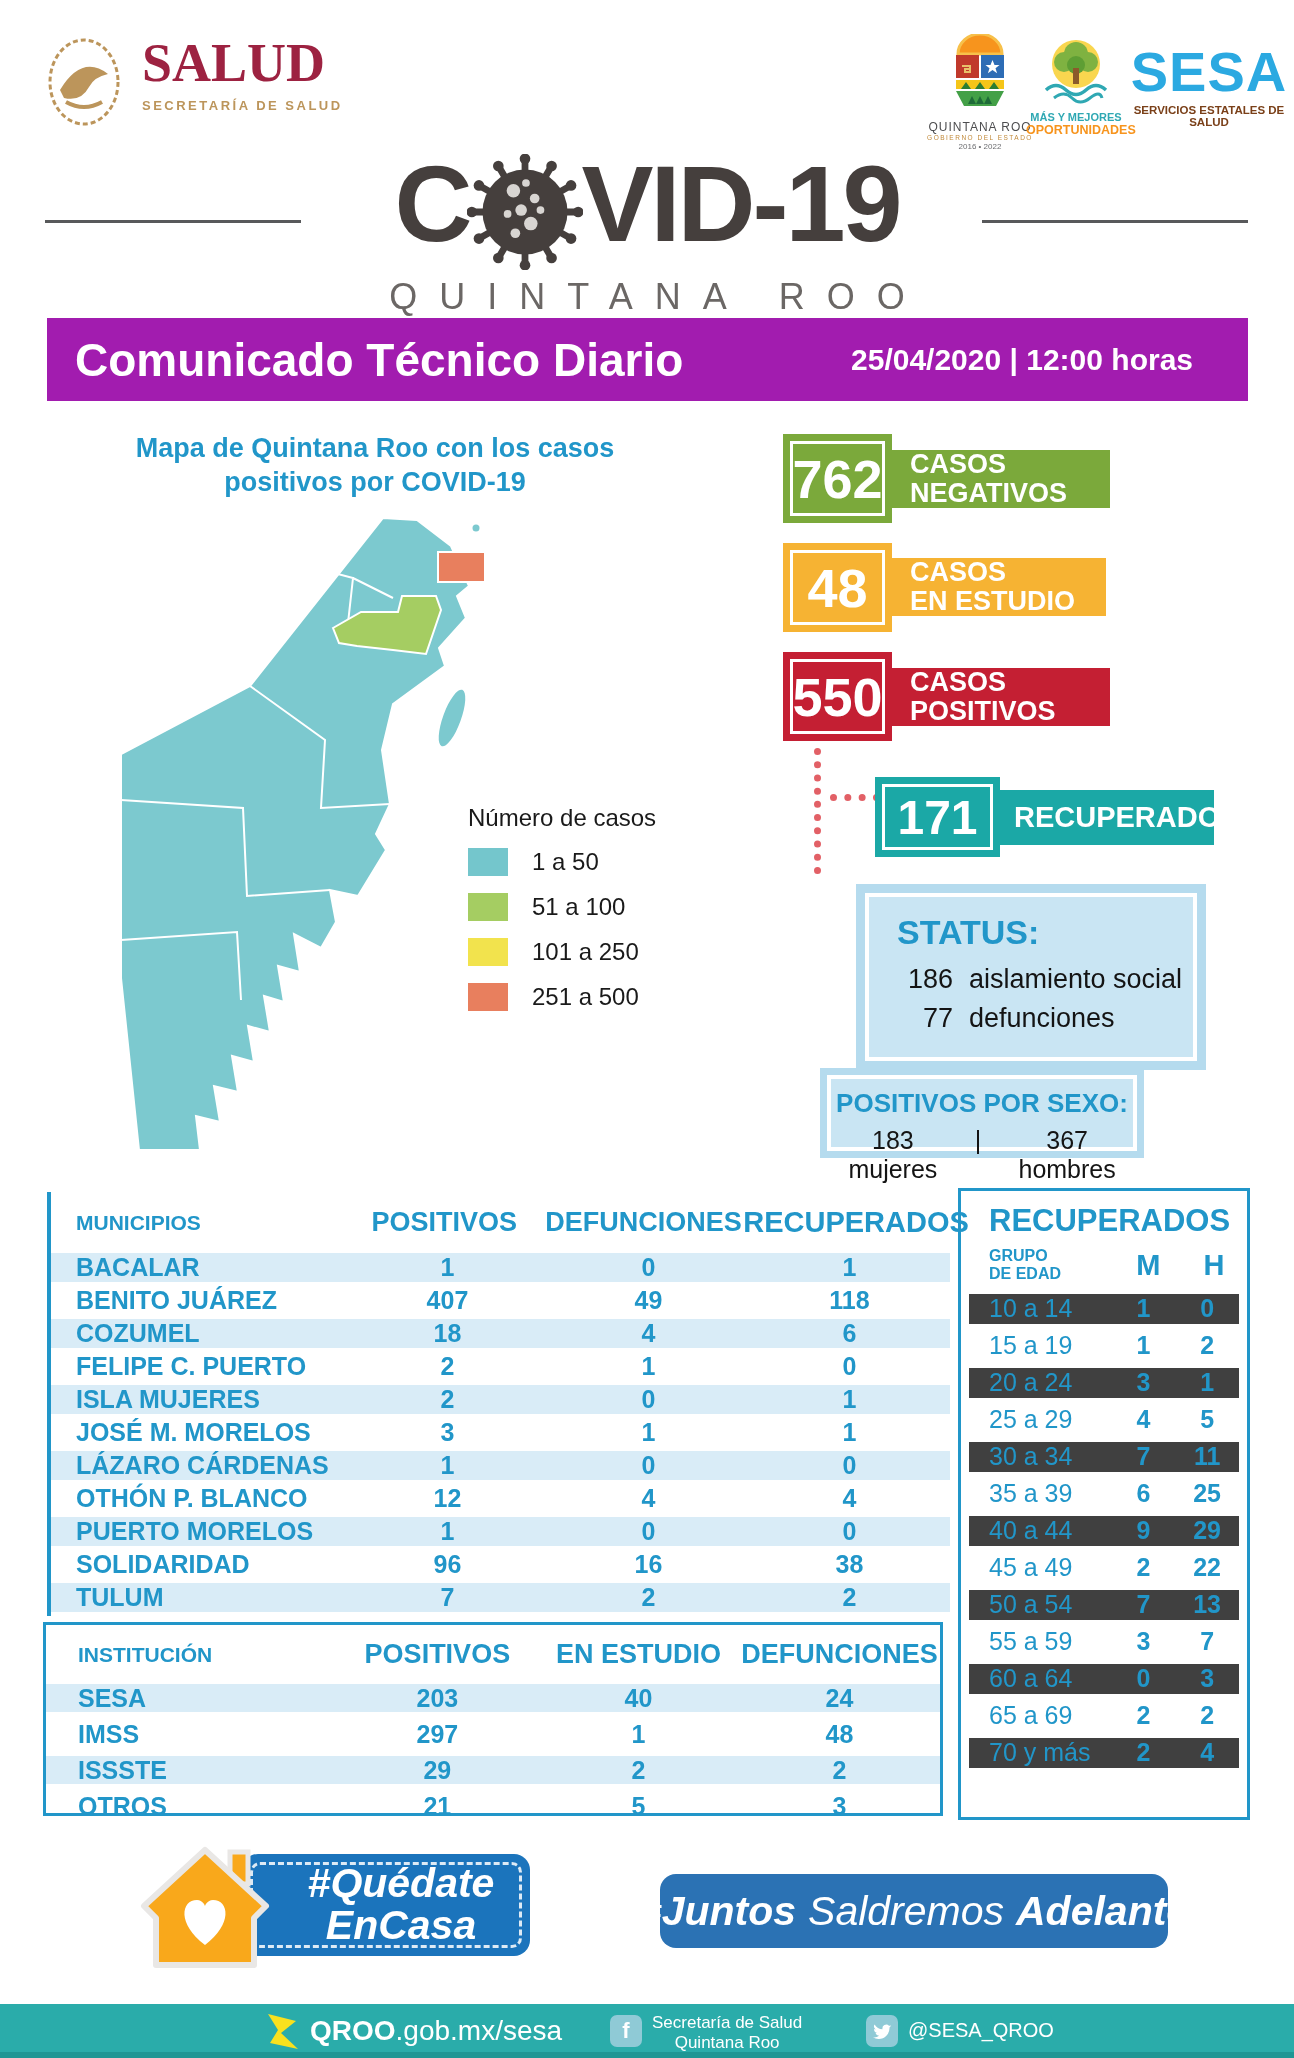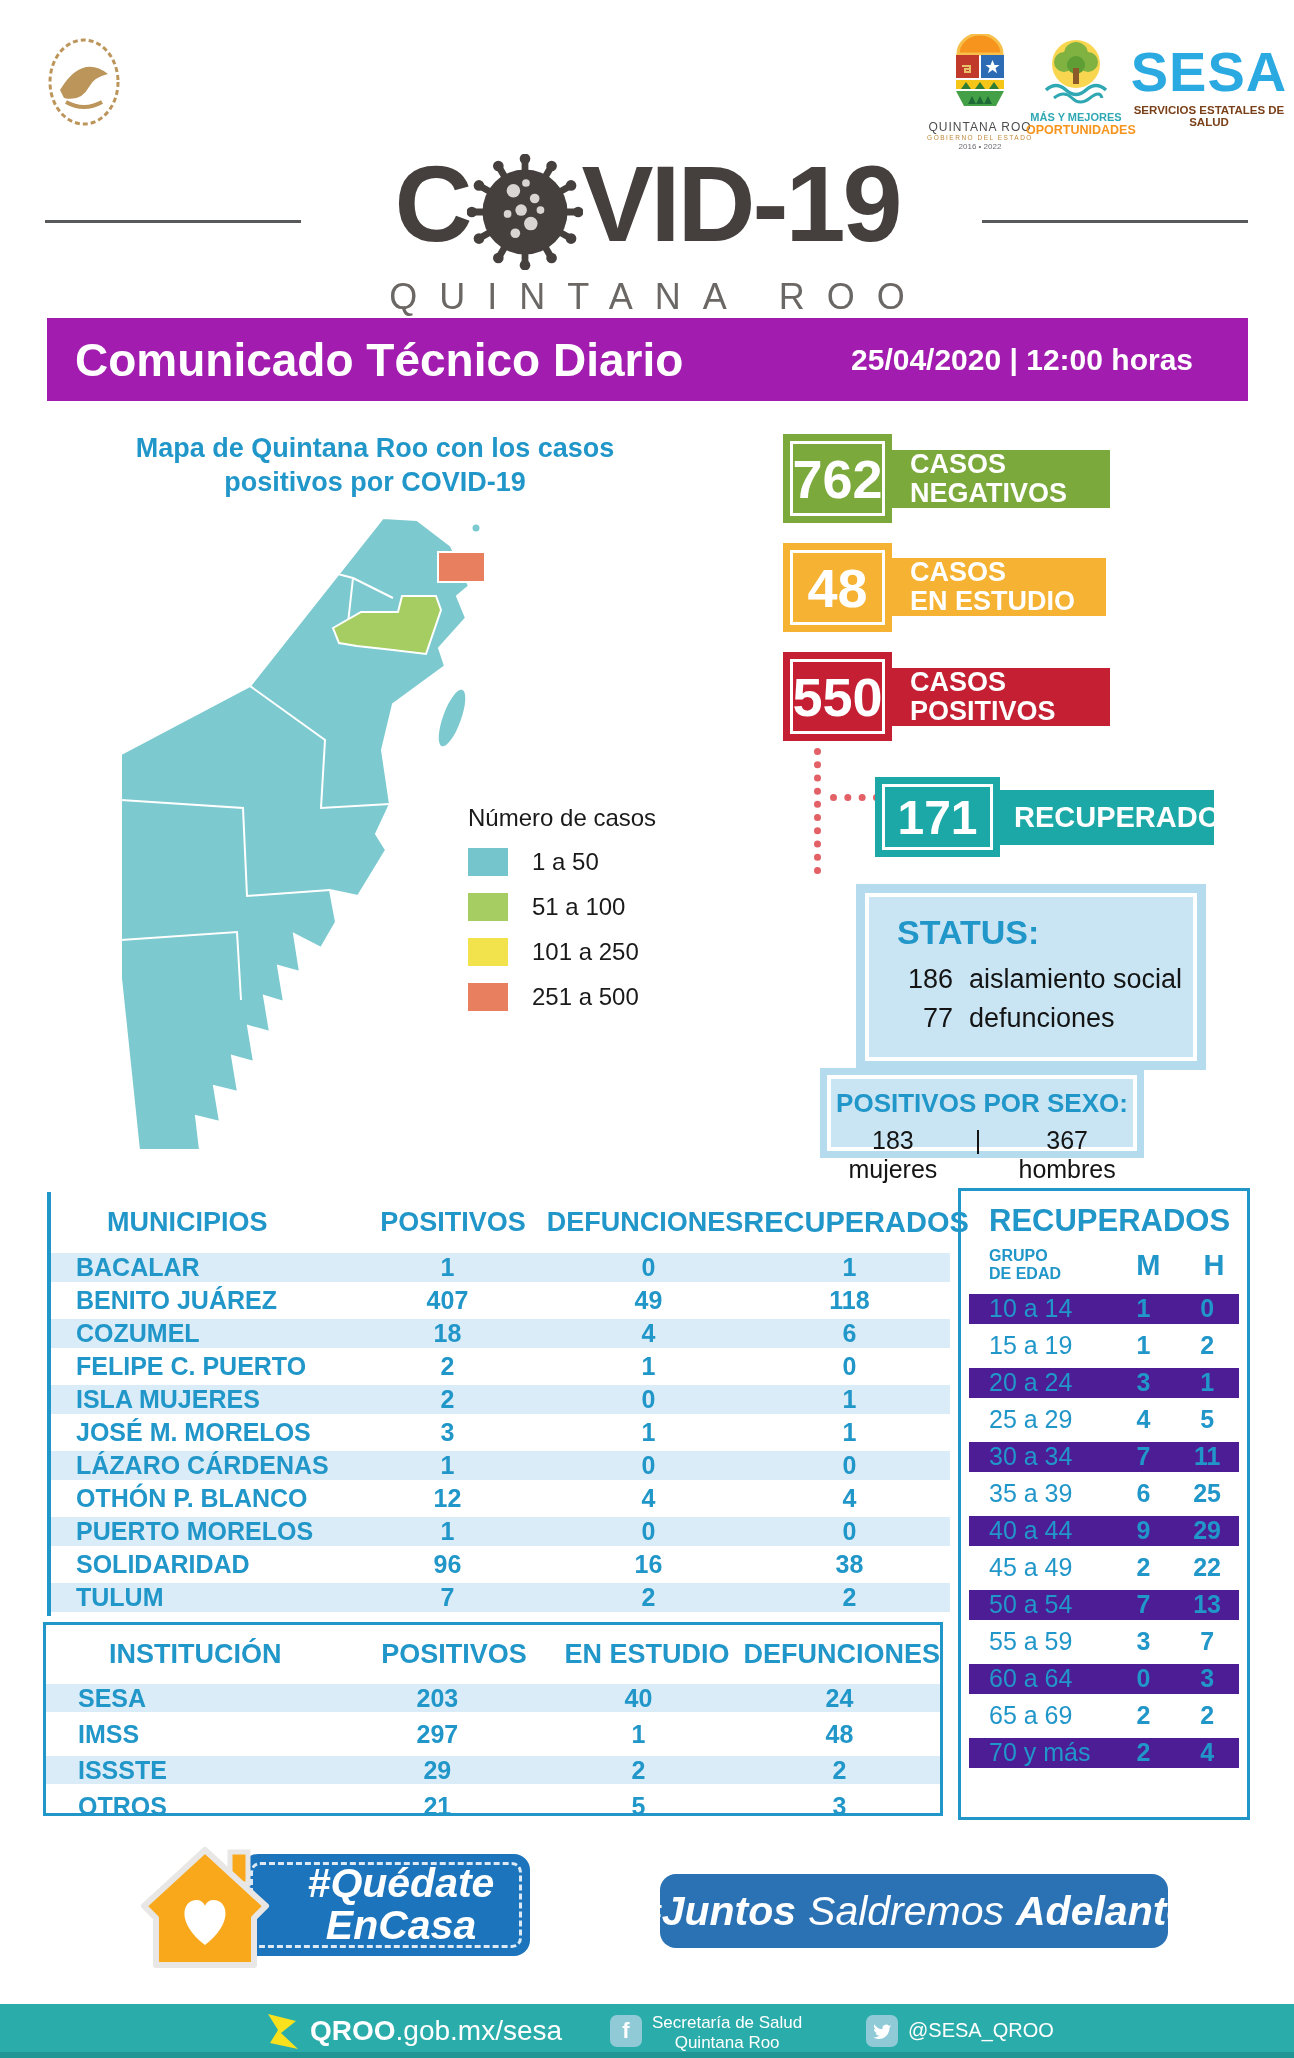--- a/index.html
+++ b/index.html
@@ -62,38 +62,38 @@
   .status-title{font-size:34px;font-weight:bold;color:#2196C9;margin-bottom:8px;}
   .status-row{display:flex;font-size:27px;color:#141414;line-height:1.45;}
   .status-val{width:56px;text-align:right;margin-right:16px;}
   .sexo{left:820px;top:1068px;width:324px;height:90px;border-width:7px;text-align:center;padding-top:13px;}
   .sexo-title{font-size:26px;font-weight:bold;color:#2196C9;}
   .sexo-line{font-size:25px;color:#141414;margin-top:7px;display:flex;justify-content:center;gap:16px;}
 
   
   .muni{left:47px;top:1192px;width:903px;border-left:4px solid #2196C9;padding-top:14px;box-sizing:border-box;}
   .thead{display:flex;align-items:center;font-weight:bold;color:#2196C9;margin-bottom:14px;}
-  .h-name{width:31%;padding-left:25px;font-size:27px;margin-left:31px;}
+  .h-name{width:31%;padding-left:25px;font-size:21px;}
   .h-n{width:23%;text-align:center;font-size:27px;}
   .h-n.big{font-size:29px;}
   .trow{display:flex;align-items:center;height:29px;margin-bottom:4px;color:#2196C9;font-weight:bold;font-size:25px;}
   .trow.alt{background:#D9ECF7;}
   .c-name{width:31%;padding-left:25px;}
   .c-n{width:23%;text-align:center;}
   .inst{left:43px;top:1622px;width:900px;height:194px;border:3px solid #2196C9;padding-top:14px;box-sizing:border-box;}
   .inst .h-name,.inst .c-name{width:30%;padding-left:32px;}
   .inst .h-n,.inst .c-n{width:23.3%;}
   .inst .trow{height:28px;margin-bottom:8px;}
   .age{left:958px;top:1188px;width:292px;height:632px;border:3px solid #2196C9;padding-top:12px;box-sizing:border-box;}
   .age-title{font-size:31px;font-weight:bold;color:#2196C9;padding-left:28px;}
   .age-head{display:flex;align-items:center;margin:8px 0 10px 0;color:#2196C9;font-weight:bold;}
   .age-grupo{width:48%;padding-left:28px;font-size:16px;line-height:1.15;}
   .age-mh{width:25%;text-align:center;font-size:29px;}
   .arow{display:flex;align-items:center;height:30px;margin:0 8px 7px 8px;color:#2196C9;font-size:25px;}
-  .arow.alt{background:#4c1d95;}
+  .arow.alt{background:#404040;}
   .a-label{width:48%;padding-left:20px;}
   .a-n{width:25%;text-align:center;font-weight:bold;}
 
   
   .quedate{left:138px;top:1842px;width:400px;height:128px;}
   .q-box{position:absolute;left:104px;top:12px;width:288px;height:102px;background:#1B74BC;border-radius:16px;}
   .q-dash{position:absolute;inset:8px;border:3px dashed rgba(255,255,255,.85);border-radius:10px;}
   .q-text{position:absolute;inset:0;display:flex;flex-direction:column;justify-content:center;align-items:center;
           padding-left:30px;color:#fff;font-style:italic;font-weight:bold;font-size:41px;line-height:1.02;}
   .q-house{position:absolute;left:0;top:2px;z-index:2;}
@@ -114,20 +114,24 @@
 <body>
 
 <div class="page">
 
   <div class="abs salud">
     <svg width="92" height="92" viewBox="0 0 92 92">
       <ellipse cx="46" cy="46" rx="34" ry="42" fill="none" stroke="#BC955B" stroke-width="3" stroke-dasharray="5 3"></ellipse>
       <path d="M22,54 Q44,18 70,38 Q56,41 51,51 Q43,66 26,62 Z" fill="#BC955B"></path>
       <path d="M28,66 Q46,76 64,66" fill="none" stroke="#BC955B" stroke-width="4"></path>
     </svg>
+    <div class="salud-txt">
+      <div class="salud-word">SALUD</div>
+      <div class="salud-sub">SECRETARÍA DE SALUD</div>
+    </div>
   </div>
 
   <div class="abs qroo-logo">
     <svg width="72" height="80" viewBox="0 0 72 80">
       <path d="M14,20 A22,20 0 0 1 58,20 Z" fill="#F7941D" stroke="#F7C04A" stroke-width="3"></path>
       <rect x="12" y="21" width="23" height="23" fill="#C0392B"></rect>
       <path d="M18,32 h8 v6 h-5 v-3 h5" fill="none" stroke="#E8C06A" stroke-width="2"></path>
       <rect x="37" y="21" width="23" height="23" fill="#2D6CB5"></rect>
       <path d="M48.5,26 l2,5 5,0 -4,3.2 1.6,5 -4.6,-3.1 -4.6,3.1 1.6,-5 -4,-3.2 5,0 Z" fill="#fff"></path>
       <rect x="12" y="46" width="48" height="9" fill="#F5C518"></rect>

